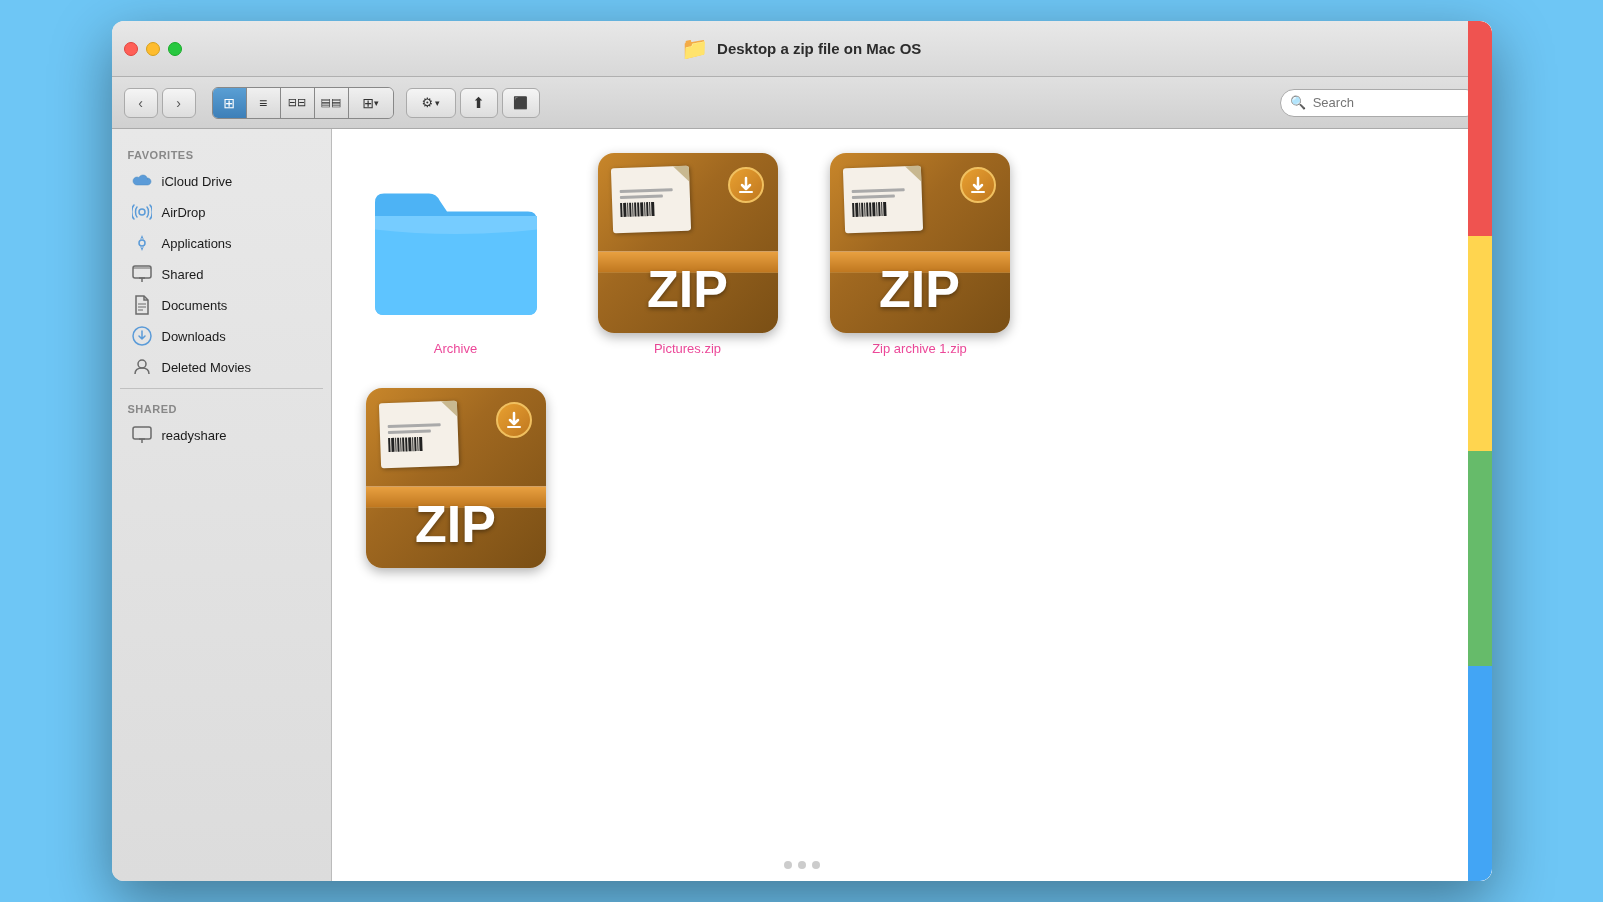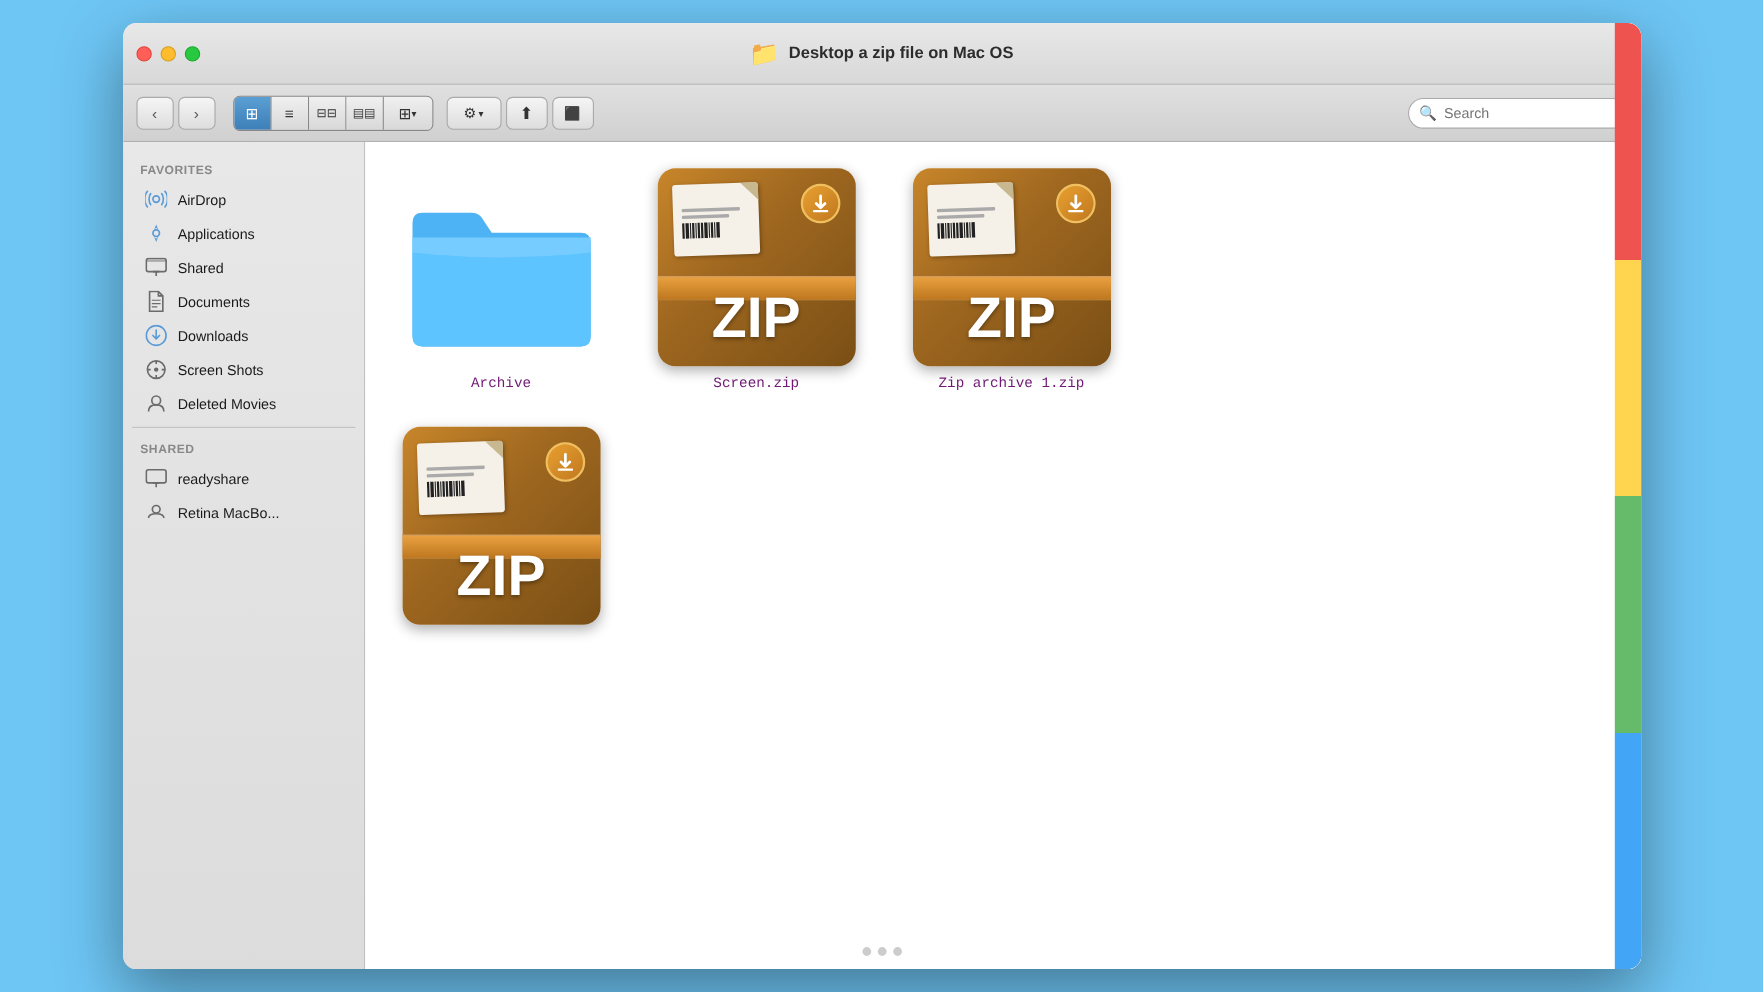--- a/index.html
+++ b/index.html
@@ -260,23 +260,22 @@
       width: 180px;
       height: 180px;
       display: flex;
       align-items: center;
       justify-content: center;
       margin-bottom: 8px;
     }
 
     .file-label {
       font-size: 13px;
-      color: #701a75;
+      color: #ec4899;
       text-align: center;
-      font-family: Liberation Mono, monospace;
     }
 
     
     .folder-icon-svg {
       width: 180px;
       height: 160px;
     }
 
     
     .zip-icon-container {
@@ -459,20 +458,28 @@
     </div>
   </div>
 
   <div class="main-content">
 
     <div class="sidebar">
 
       <div class="sidebar-section-header">Favorites</div>
 
 
+      <div class="sidebar-item">
+        <div class="sidebar-item-icon">
+          <svg width="20" height="14" viewBox="0 0 20 14">
+              <path d="M15.5 5.5C15.5 3 13.5 1 11 1C9.2 1 7.7 2 6.9 3.5C6.3 3.2 5.7 3 5 3C2.8 3 1 4.8 1 7C1 9.2 2.8 11 5 11H15.5C17.4 11 19 9.4 19 7.5C19 5.6 17.4 4 15.5 4C15.5 4.5 15.5 5 15.5 5.5Z" fill="#5b9bd8" stroke="#4a8ac0" stroke-width="0.5"></path>
+            </svg>
+        </div>
+        <span class="sidebar-item-label">iCloud Drive</span>
+      </div>
 
       <div class="sidebar-item">
         <div class="sidebar-item-icon">
           <svg width="20" height="20" viewBox="0 0 20 20">
             <circle cx="10" cy="10" r="3" fill="none" stroke="#5b9bd8" stroke-width="1.5"></circle>
             <path d="M5 15 C3 13 3 7 5 5" fill="none" stroke="#5b9bd8" stroke-width="1.5" stroke-linecap="round"></path>
             <path d="M15 15 C17 13 17 7 15 5" fill="none" stroke="#5b9bd8" stroke-width="1.5" stroke-linecap="round"></path>
             <path d="M2 17 C-1 14 -1 6 2 3" fill="none" stroke="#5b9bd8" stroke-width="1.5" stroke-linecap="round"></path>
             <path d="M18 17 C21 14 21 6 18 3" fill="none" stroke="#5b9bd8" stroke-width="1.5" stroke-linecap="round"></path>
           </svg>
@@ -521,33 +528,20 @@
         <div class="sidebar-item-icon">
           <svg width="20" height="20" viewBox="0 0 20 20">
             <circle cx="10" cy="10" r="9" fill="none" stroke="#5b9bd8" stroke-width="1.5"></circle>
             <path d="M10 5 L10 13 M7 10 L10 13 L13 10" fill="none" stroke="#5b9bd8" stroke-width="1.5" stroke-linecap="round" stroke-linejoin="round"></path>
           </svg>
         </div>
         <span class="sidebar-item-label">Downloads</span>
       </div>
 
 
-      <div class="sidebar-item">
-        <div class="sidebar-item-icon">
-          <svg width="20" height="20" viewBox="0 0 20 20">
-            <circle cx="10" cy="10" r="8" fill="none" stroke="#6b6b6b" stroke-width="1.5"></circle>
-            <circle cx="10" cy="10" r="2" fill="#6b6b6b"></circle>
-            <line x1="10" y1="2" x2="10" y2="5" stroke="#6b6b6b" stroke-width="1.5"></line>
-            <line x1="18" y1="10" x2="15" y2="10" stroke="#6b6b6b" stroke-width="1.5"></line>
-            <line x1="10" y1="18" x2="10" y2="15" stroke="#6b6b6b" stroke-width="1.5"></line>
-            <line x1="2" y1="10" x2="5" y2="10" stroke="#6b6b6b" stroke-width="1.5"></line>
-          </svg>
-        </div>
-        <span class="sidebar-item-label">Screen Shots</span>
-      </div>
 
       <div class="sidebar-item">
         <div class="sidebar-item-icon">
           <svg width="18" height="18" viewBox="0 0 18 18">
             <path d="M2 16 C2 12 5 10 9 10 C13 10 16 12 16 16" fill="none" stroke="#6b6b6b" stroke-width="1.5"></path>
             <circle cx="9" cy="6" r="4" fill="none" stroke="#6b6b6b" stroke-width="1.5"></circle>
           </svg>
         </div>
         <span class="sidebar-item-label">Deleted Movies</span>
       </div>
@@ -560,29 +554,20 @@
         <div class="sidebar-item-icon">
           <svg width="20" height="18" viewBox="0 0 20 18">
             <rect x="1" y="1" width="18" height="12" rx="2" fill="none" stroke="#6b6b6b" stroke-width="1.5"></rect>
             <line x1="7" y1="13" x2="13" y2="13" stroke="#6b6b6b" stroke-width="1.5"></line>
             <line x1="10" y1="13" x2="10" y2="17" stroke="#6b6b6b" stroke-width="1.5"></line>
           </svg>
         </div>
         <span class="sidebar-item-label">readyshare</span>
       </div>
 
-      <div class="sidebar-item">
-        <div class="sidebar-item-icon">
-          <svg width="18" height="18" viewBox="0 0 18 18">
-            <path d="M2 14 C2 11 5 10 9 10 C13 10 16 11 16 14" fill="none" stroke="#6b6b6b" stroke-width="1.5"></path>
-            <circle cx="9" cy="6" r="3.5" fill="none" stroke="#6b6b6b" stroke-width="1.5"></circle>
-          </svg>
-        </div>
-        <span class="sidebar-item-label">Retina MacBo...</span>
-      </div>
 
     </div>
 
     <div class="file-area">
       <div class="file-grid">
 
         <div class="file-item">
           <div class="file-icon">
             <svg class="folder-icon-svg" viewBox="0 0 200 170" xmlns="http://www.w3.org/2000/svg">
 
@@ -627,21 +612,21 @@
                   <svg width="18" height="18" viewBox="0 0 18 18">
                       <path d="M9 2 L9 12 M5 9 L9 13 L13 9" fill="none" stroke="white" stroke-width="2.5" stroke-linecap="round" stroke-linejoin="round"></path>
                       <line x1="3" y1="16" x2="15" y2="16" stroke="white" stroke-width="2" stroke-linecap="round"></line>
                     </svg>
                 </div>
                 <div class="zip-band"></div>
                 <span class="zip-text">ZIP</span>
               </div>
             </div>
           </div>
-          <span class="file-label">Screen.zip</span>
+          <span class="file-label">Pictures.zip</span>
         </div>
 
         <div class="file-item">
           <div class="file-icon">
             <div class="zip-icon-container">
               <div class="zip-box">
                 <div class="zip-label-doc" style="position:absolute; top:14px; left:14px; width:78px; height:65px; background:#f5f0e8; border-radius:3px; box-shadow:1px 1px 4px rgba(0,0,0,0.35); transform:rotate(-2deg); overflow:hidden;">
                   <div style="position:absolute; top:0; right:0; width:0; height:0; border-style:solid; border-width:0 16px 16px 0; border-color:transparent #c8b890 transparent transparent;"></div>
                   <div style="margin-top:14px; padding:3px;">
                     <div style="height:3px; background:#aaa; border-radius:1px; margin-bottom:3px; width:85%;"></div>

